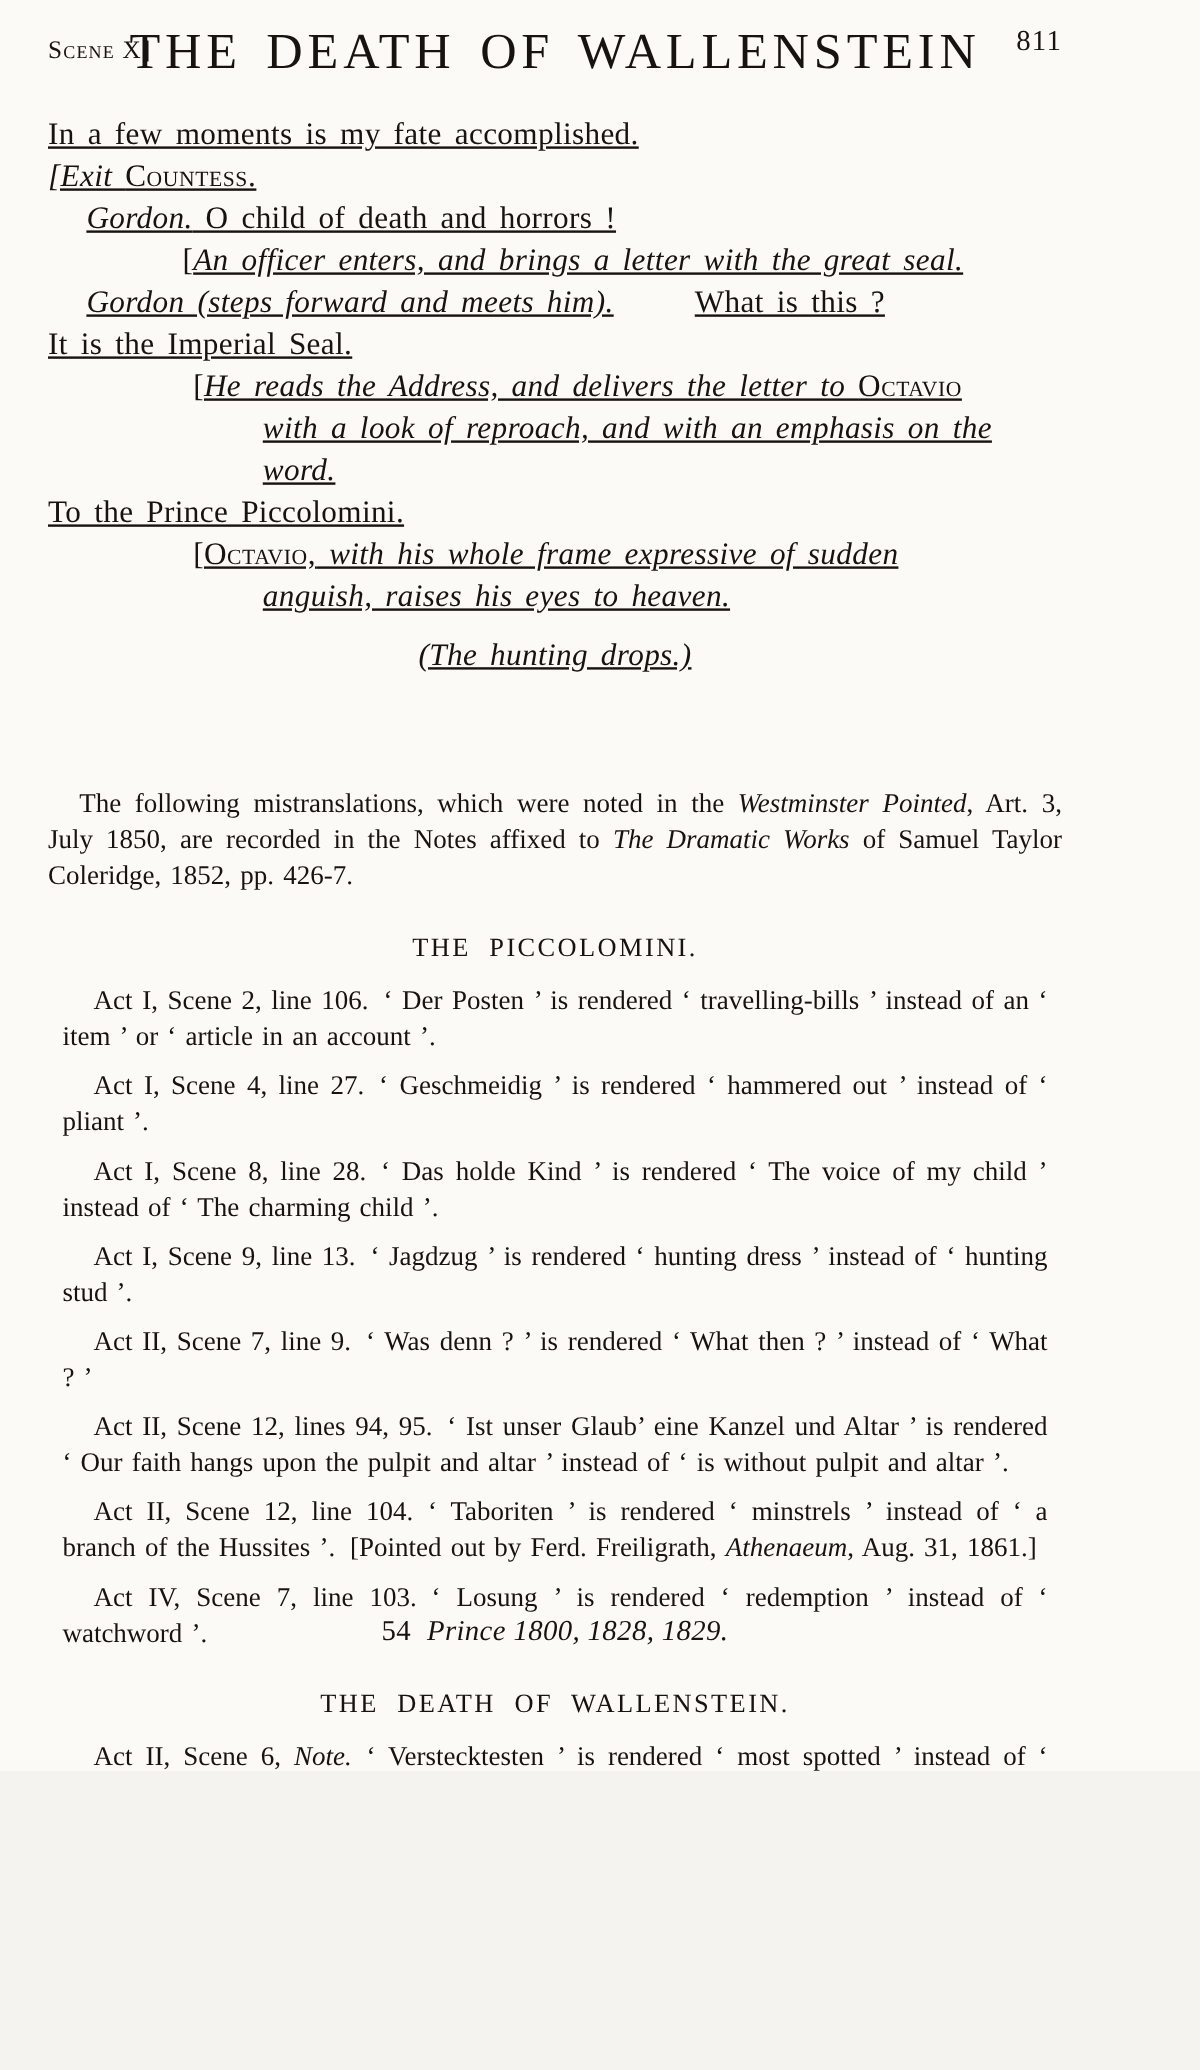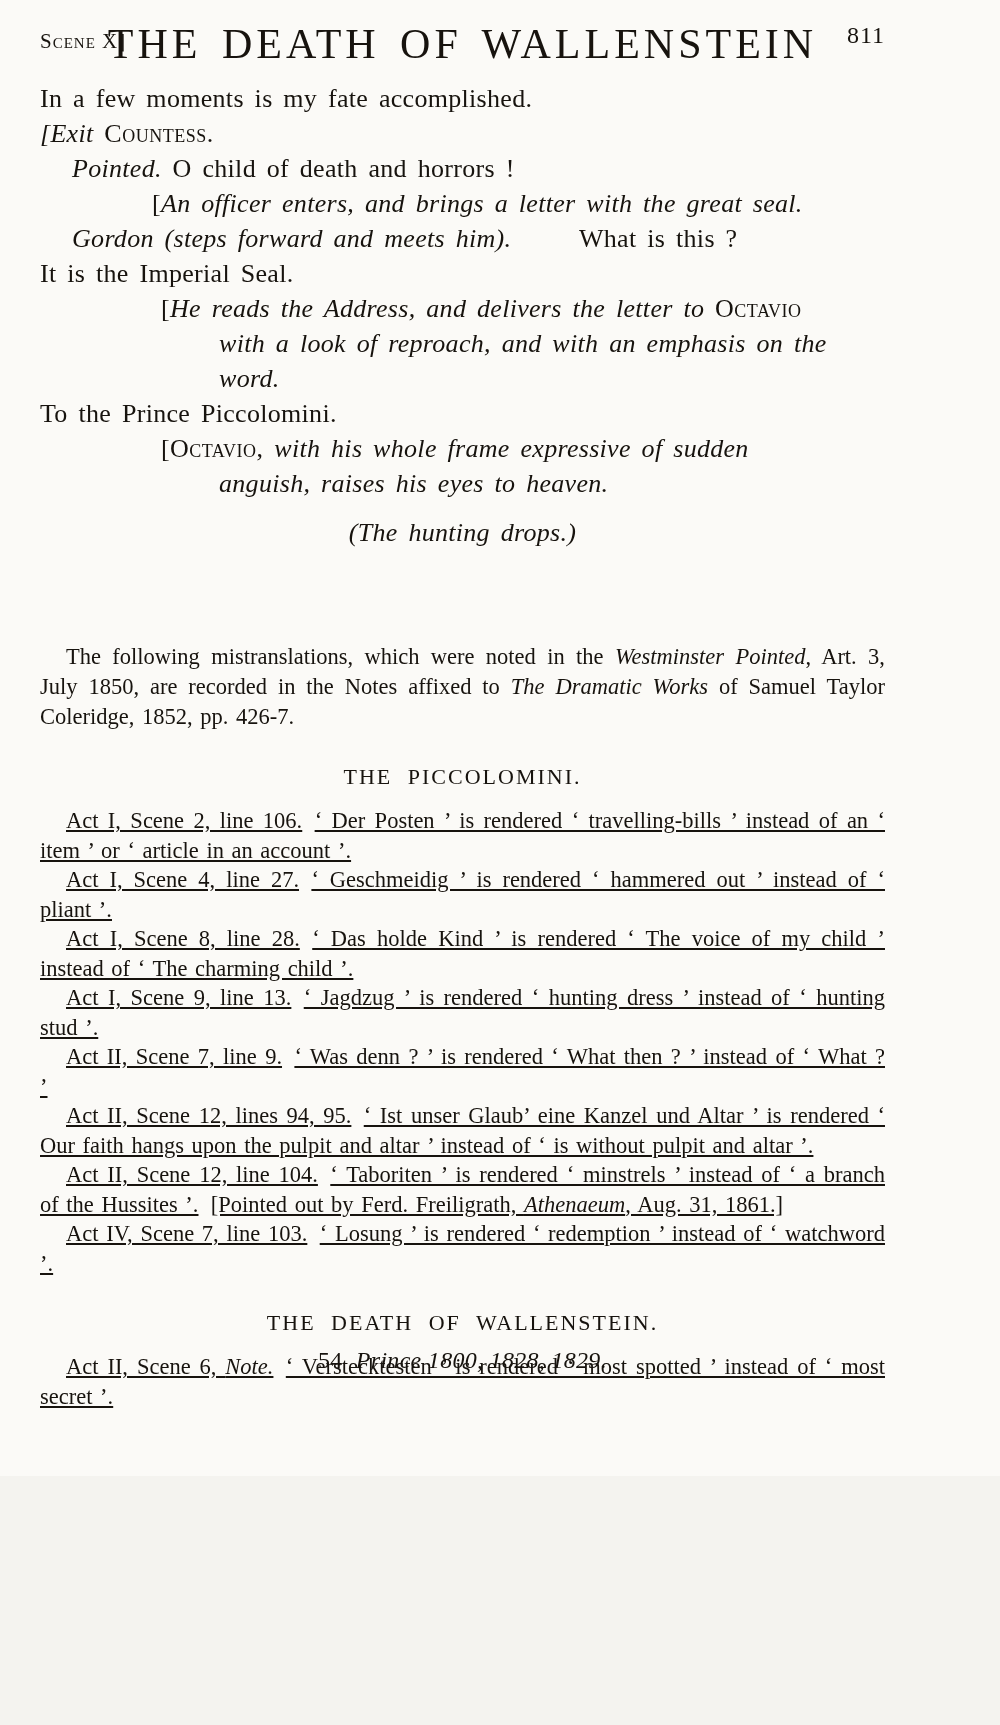--- a/index.html
+++ b/index.html
@@ -33,25 +33,26 @@
     word-spacing: 6px;
     white-space: nowrap;
   }
   .page-num {
     position: absolute; right: 0; top: 2px;
     font-size: 24px; letter-spacing: 1px;
   }
 
   
   .play {
-    margin-top: 19px;
+    margin-top: 32px;
     font-size: 26px;
     line-height: 35px;
     word-spacing: 4px;
     letter-spacing: 0.3px;
+    text-decoration: underline;
   }
   .pl { margin: 0; }
   .ind1 { padding-left: 32px; }
   .ind2 { padding-left: 112px; }
   .ind3 { padding-left: 121px; }
   .ind4 { padding-left: 179px; }
   .right { padding-right: 8px; }
   .center { text-align: center; }
   .curtain { margin-top: 14px; }
 
@@ -75,26 +76,25 @@
   }
   .section-heading {
     text-align: center;
     font-size: 22px;
     font-weight: normal;
     letter-spacing: 2px;
     word-spacing: 8px;
     margin: 30px 0 14px 0;
   }
   .entry {
-    margin: 0;
+    margin: 12px;
     text-align: justify;
     text-indent: 26px;
     line-height: 29.5px;
     word-spacing: 2px;
-    text-decoration: underline;
   }
 
   
   .page-footer {
     position: absolute;
     bottom: 102px;
     left: 40px;
     right: 115px;
     text-align: center;
     font-size: 24px;
@@ -108,21 +108,21 @@
 
   <header class="running-head">
     <span class="scene">Scene X]</span>
     <div class="head-title">THE DEATH OF WALLENSTEIN</div>
     <span class="page-num">811</span>
   </header>
 
   <section class="play">
     <p class="pl">In a few moments is my fate accomplished.</p>
     <p class="pl right"><span class="it">[Exit </span><span class="sc">Countess.</span></p>
-    <p class="pl ind1"><span class="it">Pointed.</span><span> O child of death and horrors !</span></p>
+    <p class="pl ind1"><span class="it">Gordon.</span><span> O child of death and horrors !</span></p>
     <p class="pl ind2"><span>[</span><span class="it">An officer enters, and brings a letter with the great seal.</span></p>
     <p class="pl ind1"><span class="it">Gordon (steps forward and meets him).</span><span class="gap">What is this ?</span></p>
     <p class="pl">It is the Imperial Seal.</p>
     <p class="pl ind3"><span>[</span><span class="it">He reads the Address, and delivers the letter to </span><span class="sc">Octavio</span></p>
     <p class="pl ind4"><span class="it">with a look of reproach, and with an emphasis on the</span></p>
     <p class="pl ind4"><span class="it">word.</span></p>
     <p class="pl">To the Prince Piccolomini.</p>
     <p class="pl ind3"><span>[</span><span class="sc">Octavio,</span><span class="it"> with his whole frame expressive of sudden</span></p>
     <p class="pl ind4"><span class="it">anguish, raises his eyes to heaven.</span></p>
     <p class="pl center curtain"><span class="it">(The hunting drops.)</span></p>

